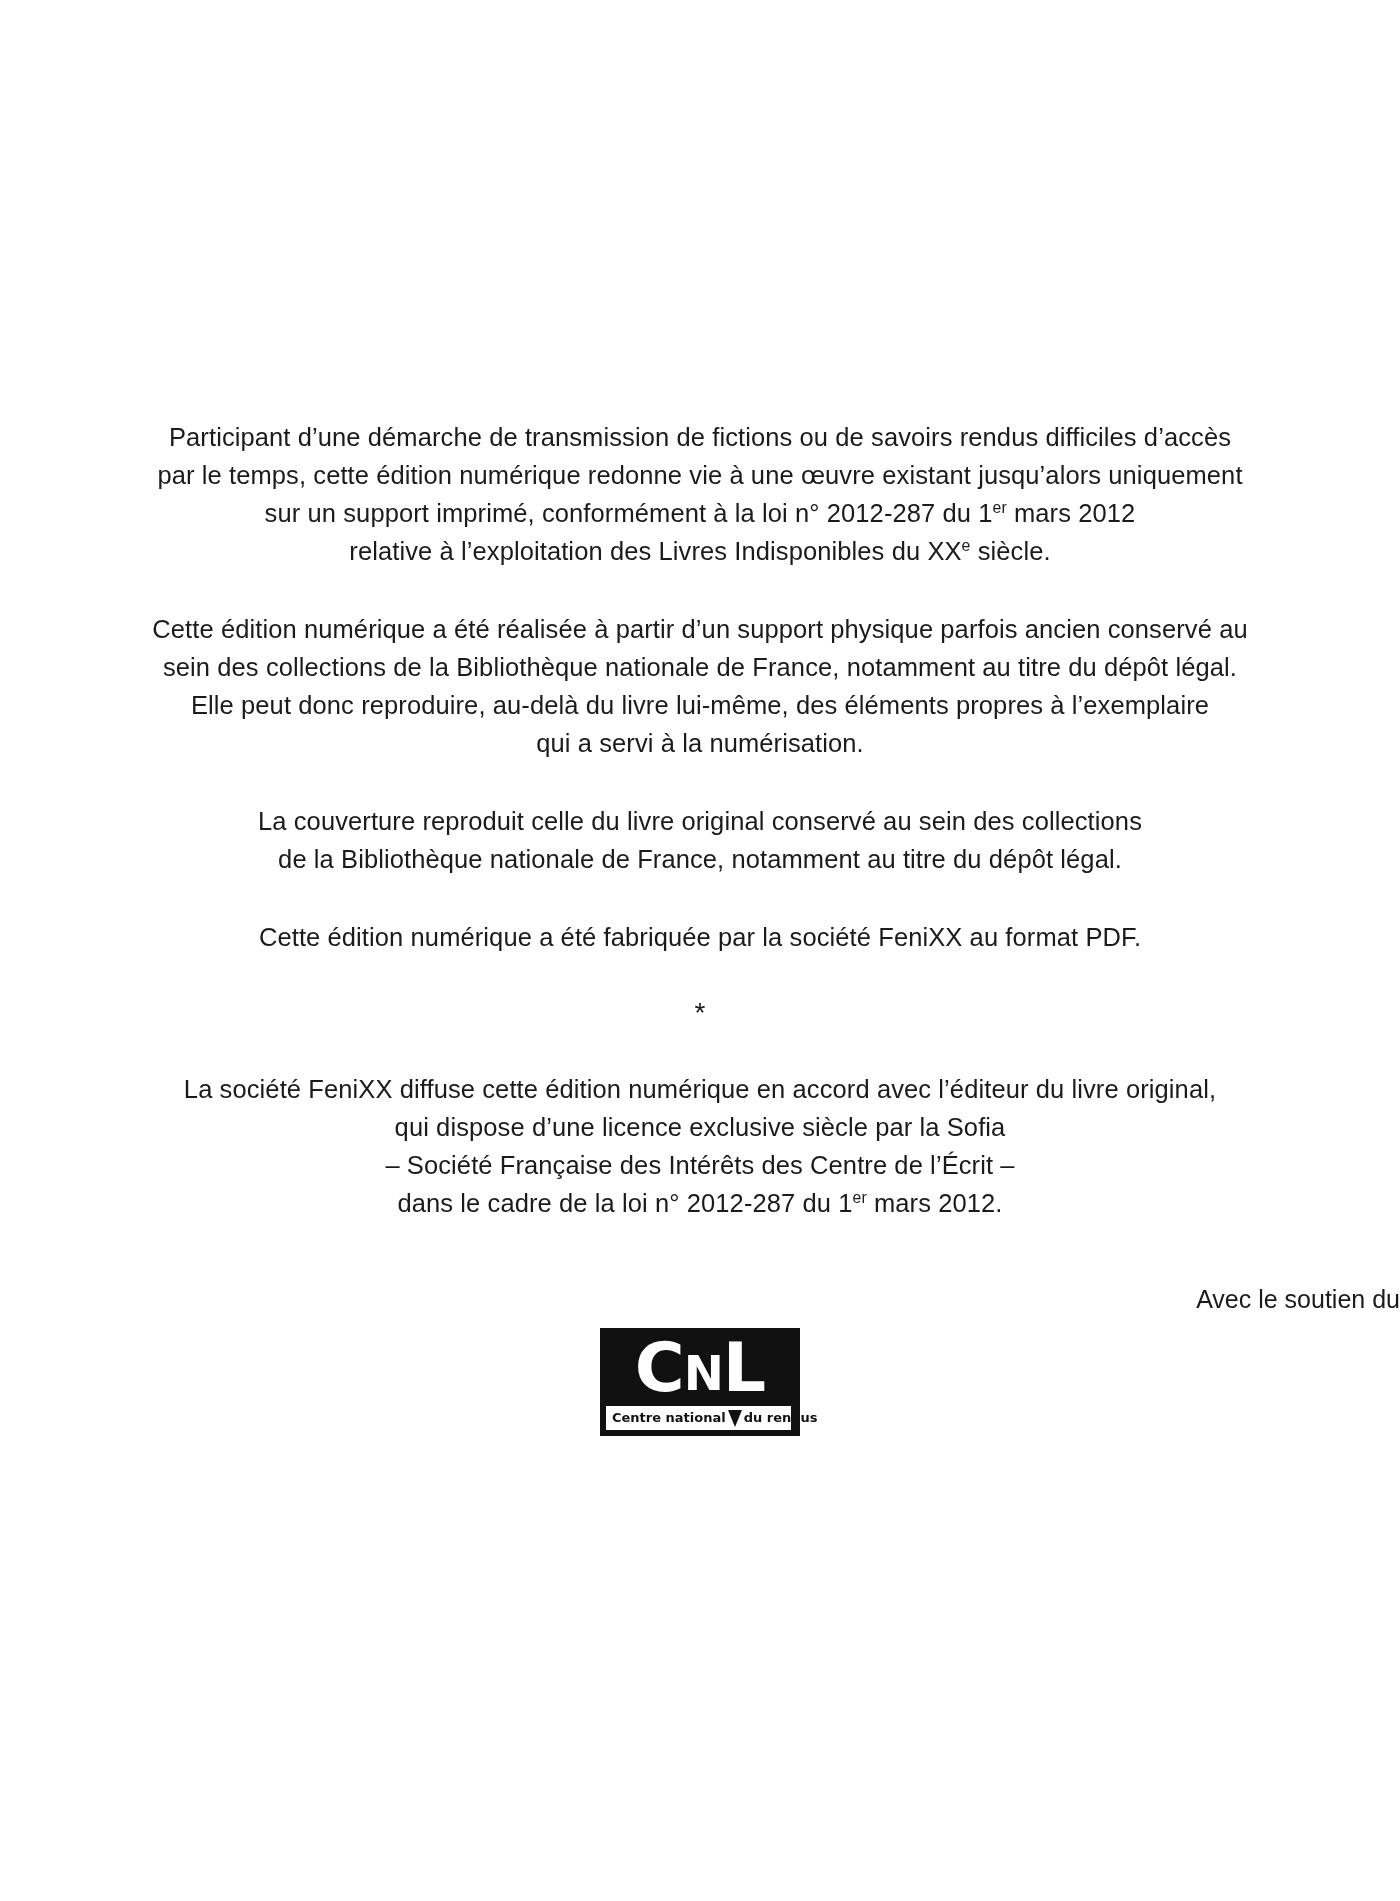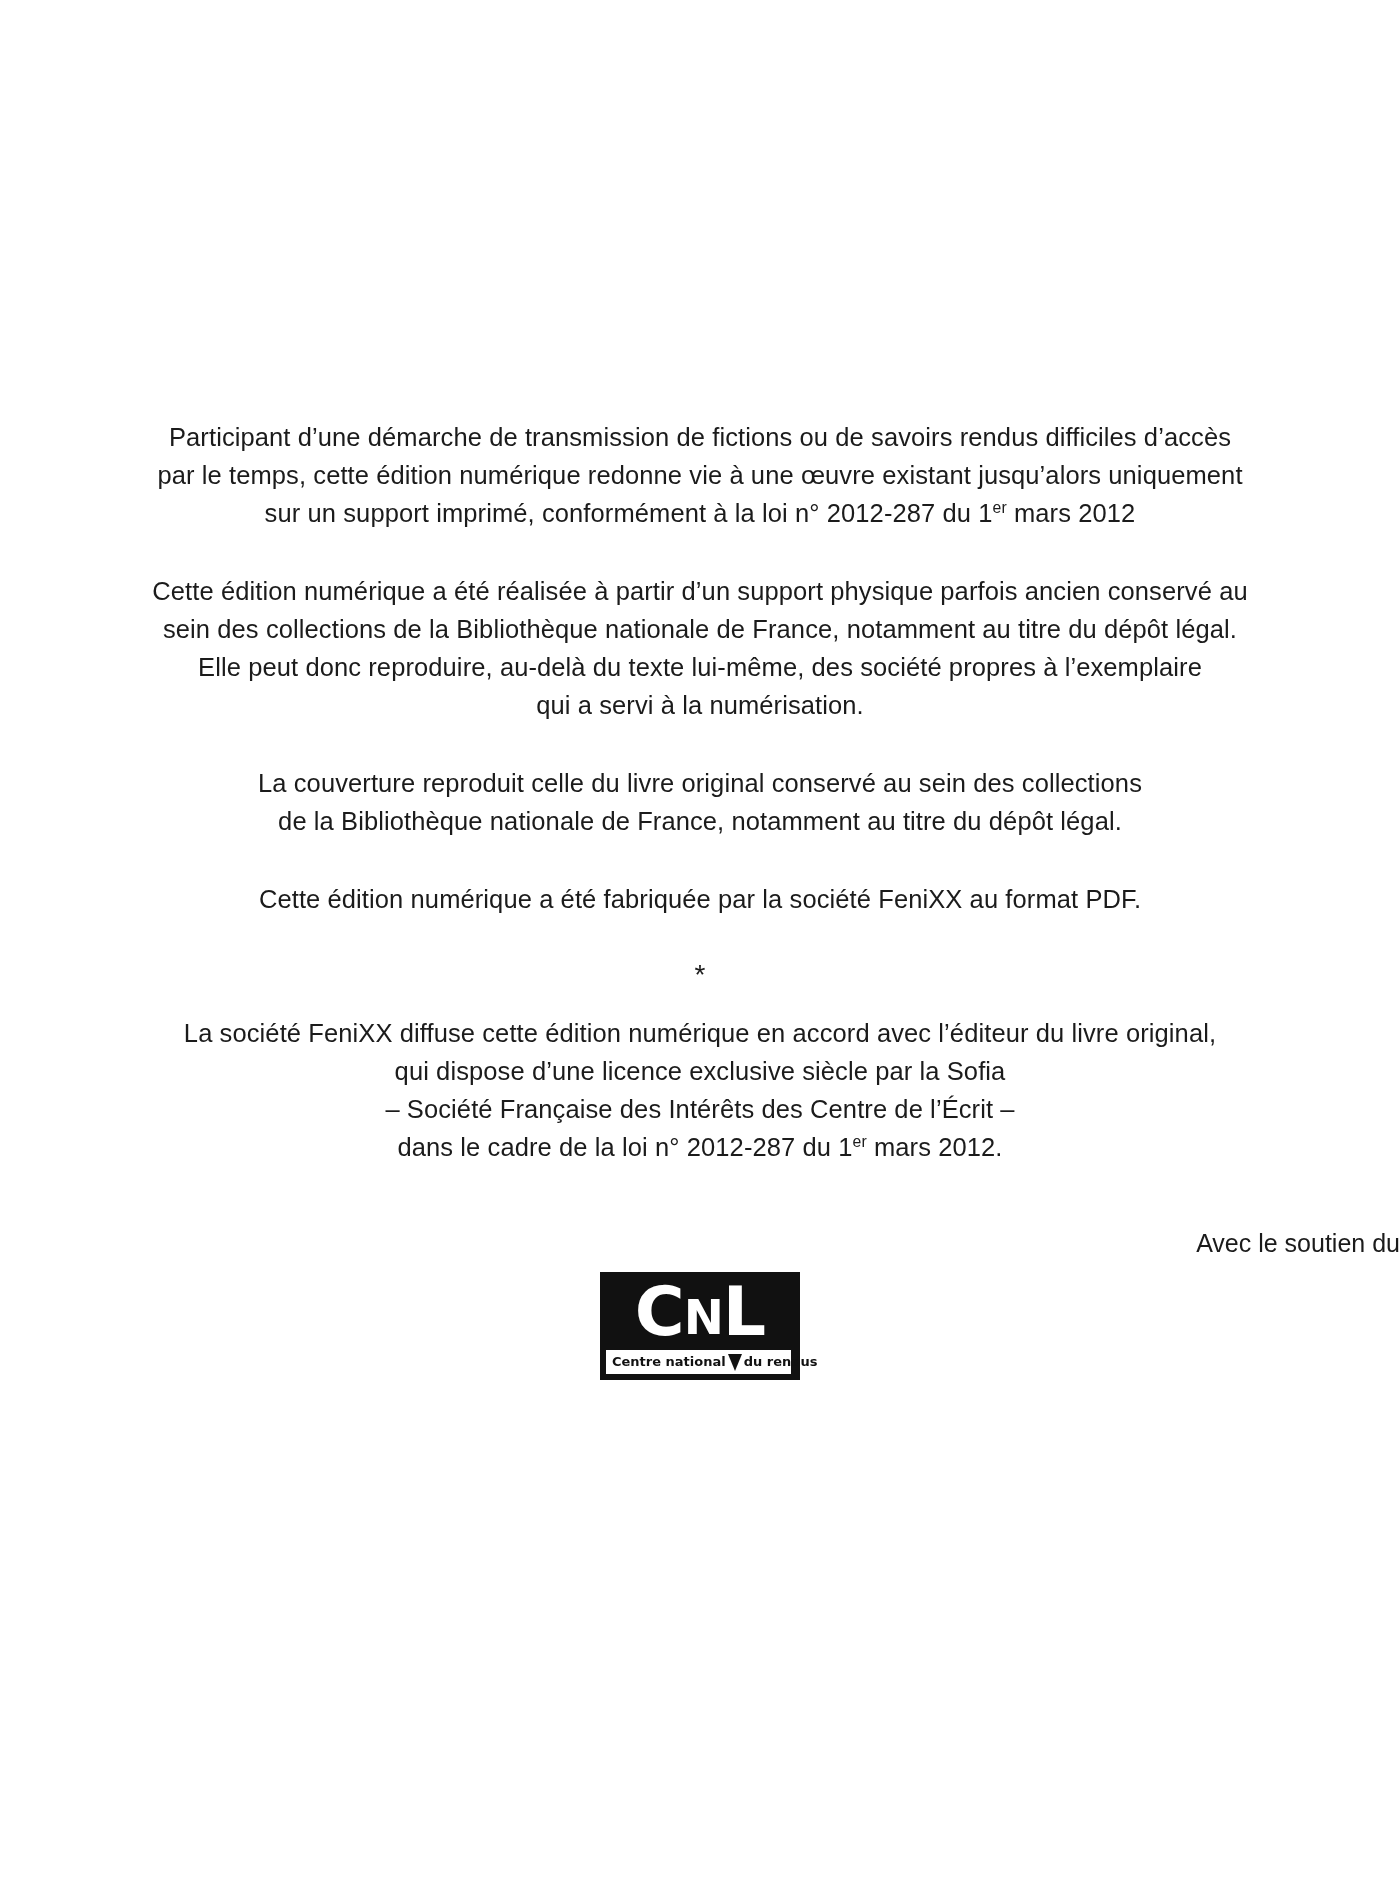--- a/index.html
+++ b/index.html
@@ -59,21 +59,21 @@
 
   .asterisk {
     margin-top: 42px;
     font-size: 28px;
     line-height: 30px;
     text-align: center;
     color: #1b1b1b;
   }
 
   .para-final {
-    margin-top: 24px;
+    margin-top: 42px;
   }
 
   .support {
     margin-top: 62px;
     text-align: right;
   }
 
   .support-label {
     font-size: 25px;
     line-height: 30px;
@@ -158,26 +158,27 @@
 <body>
 
 <div class="page">
 
   <div class="content">
 
     <div class="para">
       <span class="ln">Participant d’une démarche de transmission de fictions ou de savoirs rendus difficiles d’accès</span>
       <span class="ln">par le temps, cette édition numérique redonne vie à une œuvre existant jusqu’alors uniquement</span>
       <span class="ln">sur un support imprimé, conformément à la loi n° 2012-287 du 1<sup>er</sup> mars 2012</span>
+      <span class="ln">relative à l’exploitation des Livres Indisponibles du XX<sup>e</sup> siècle.</span>
     </div>
 
     <div class="para">
       <span class="ln">Cette édition numérique a été réalisée à partir d’un support physique parfois ancien conservé au</span>
       <span class="ln">sein des collections de la Bibliothèque nationale de France, notamment au titre du dépôt légal.</span>
-      <span class="ln">Elle peut donc reproduire, au-delà du texte lui-même, des société propres à l’exemplaire</span>
+      <span class="ln">Elle peut donc reproduire, au-delà du livre lui-même, des éléments propres à l’exemplaire</span>
       <span class="ln">qui a servi à la numérisation.</span>
     </div>
 
     <div class="para">
       <span class="ln">La couverture reproduit celle du livre original conservé au sein des collections</span>
       <span class="ln">de la Bibliothèque nationale de France, notamment au titre du dépôt légal.</span>
     </div>
 
     <div class="para">
       <span class="ln">Cette édition numérique a été fabriquée par la société FeniXX au format PDF.</span>

